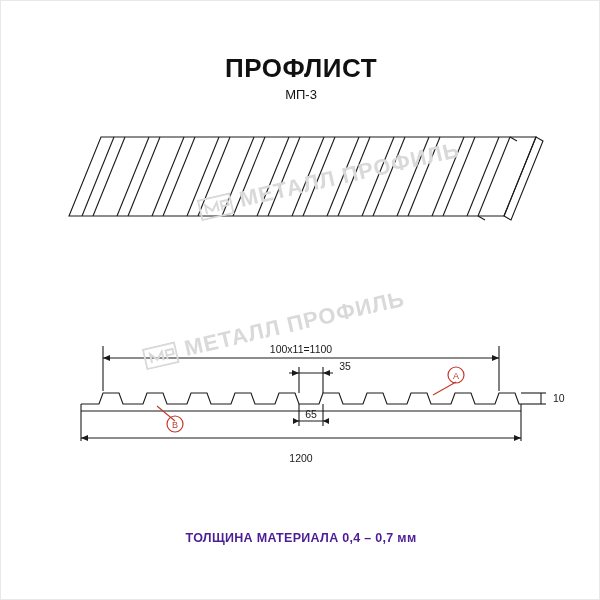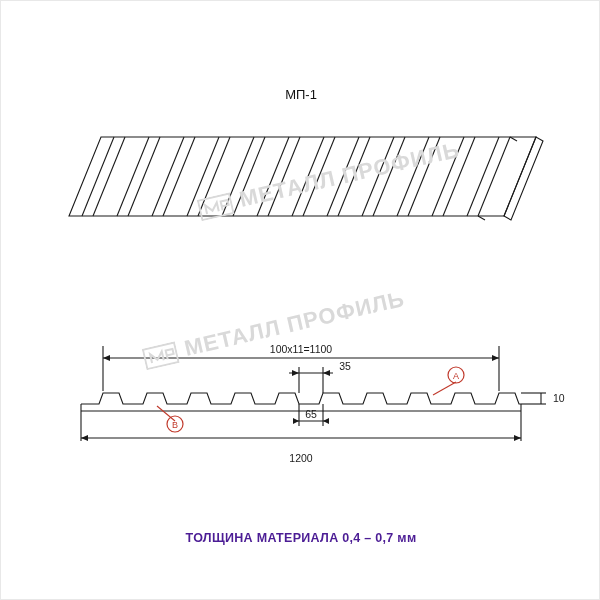--- a/index.html
+++ b/index.html
@@ -83,21 +83,22 @@
     display: inline-block;
     vertical-align: middle;
     margin-right: 8px;
   }
 </style>
 </head>
 <body>
 
 <div class="page">
 
-  <div class="subtitle">МП-1</div>
+  <div class="title">ПРОФЛИСТ</div>
+  <div class="subtitle">МП-3</div>
 
   <svg class="svg-layer" width="600" height="600">
     <g fill="none" stroke="#1a1a1a" stroke-width="1.1">
 
       <path d="M68 215 L100 136 L535 136 L503 215 Z" stroke="#1a1a1a"></path>
 
       <line x1="113" y1="136" x2="81" y2="215"></line>
       <line x1="124" y1="136" x2="92" y2="215"></line>
       <line x1="148" y1="136" x2="116" y2="215"></line>
       <line x1="159" y1="136" x2="127" y2="215"></line>

